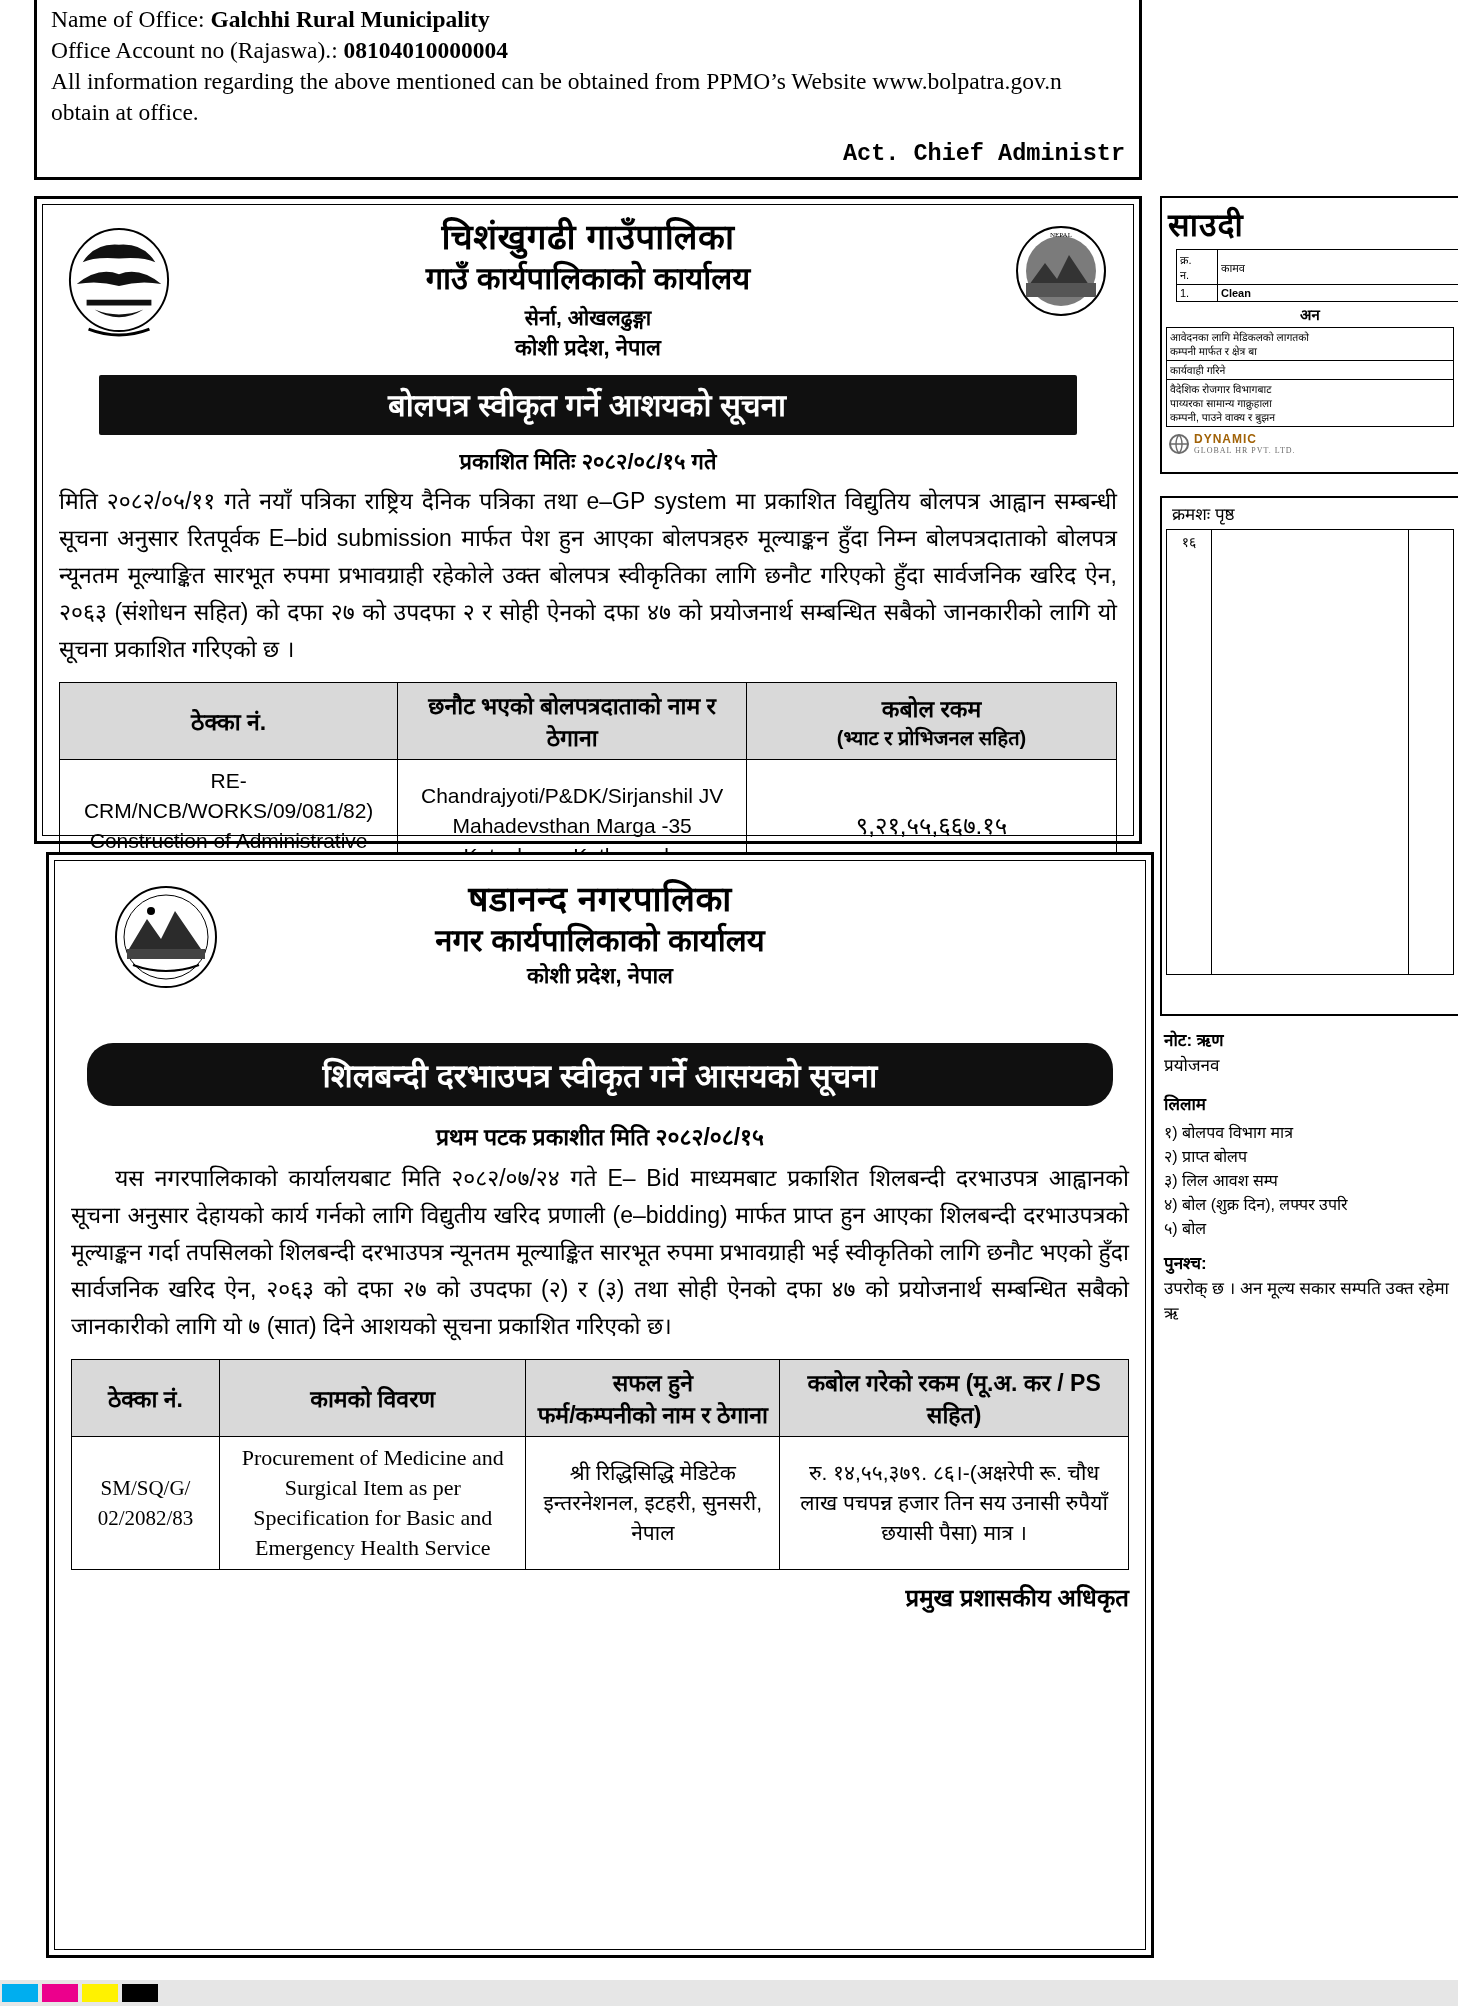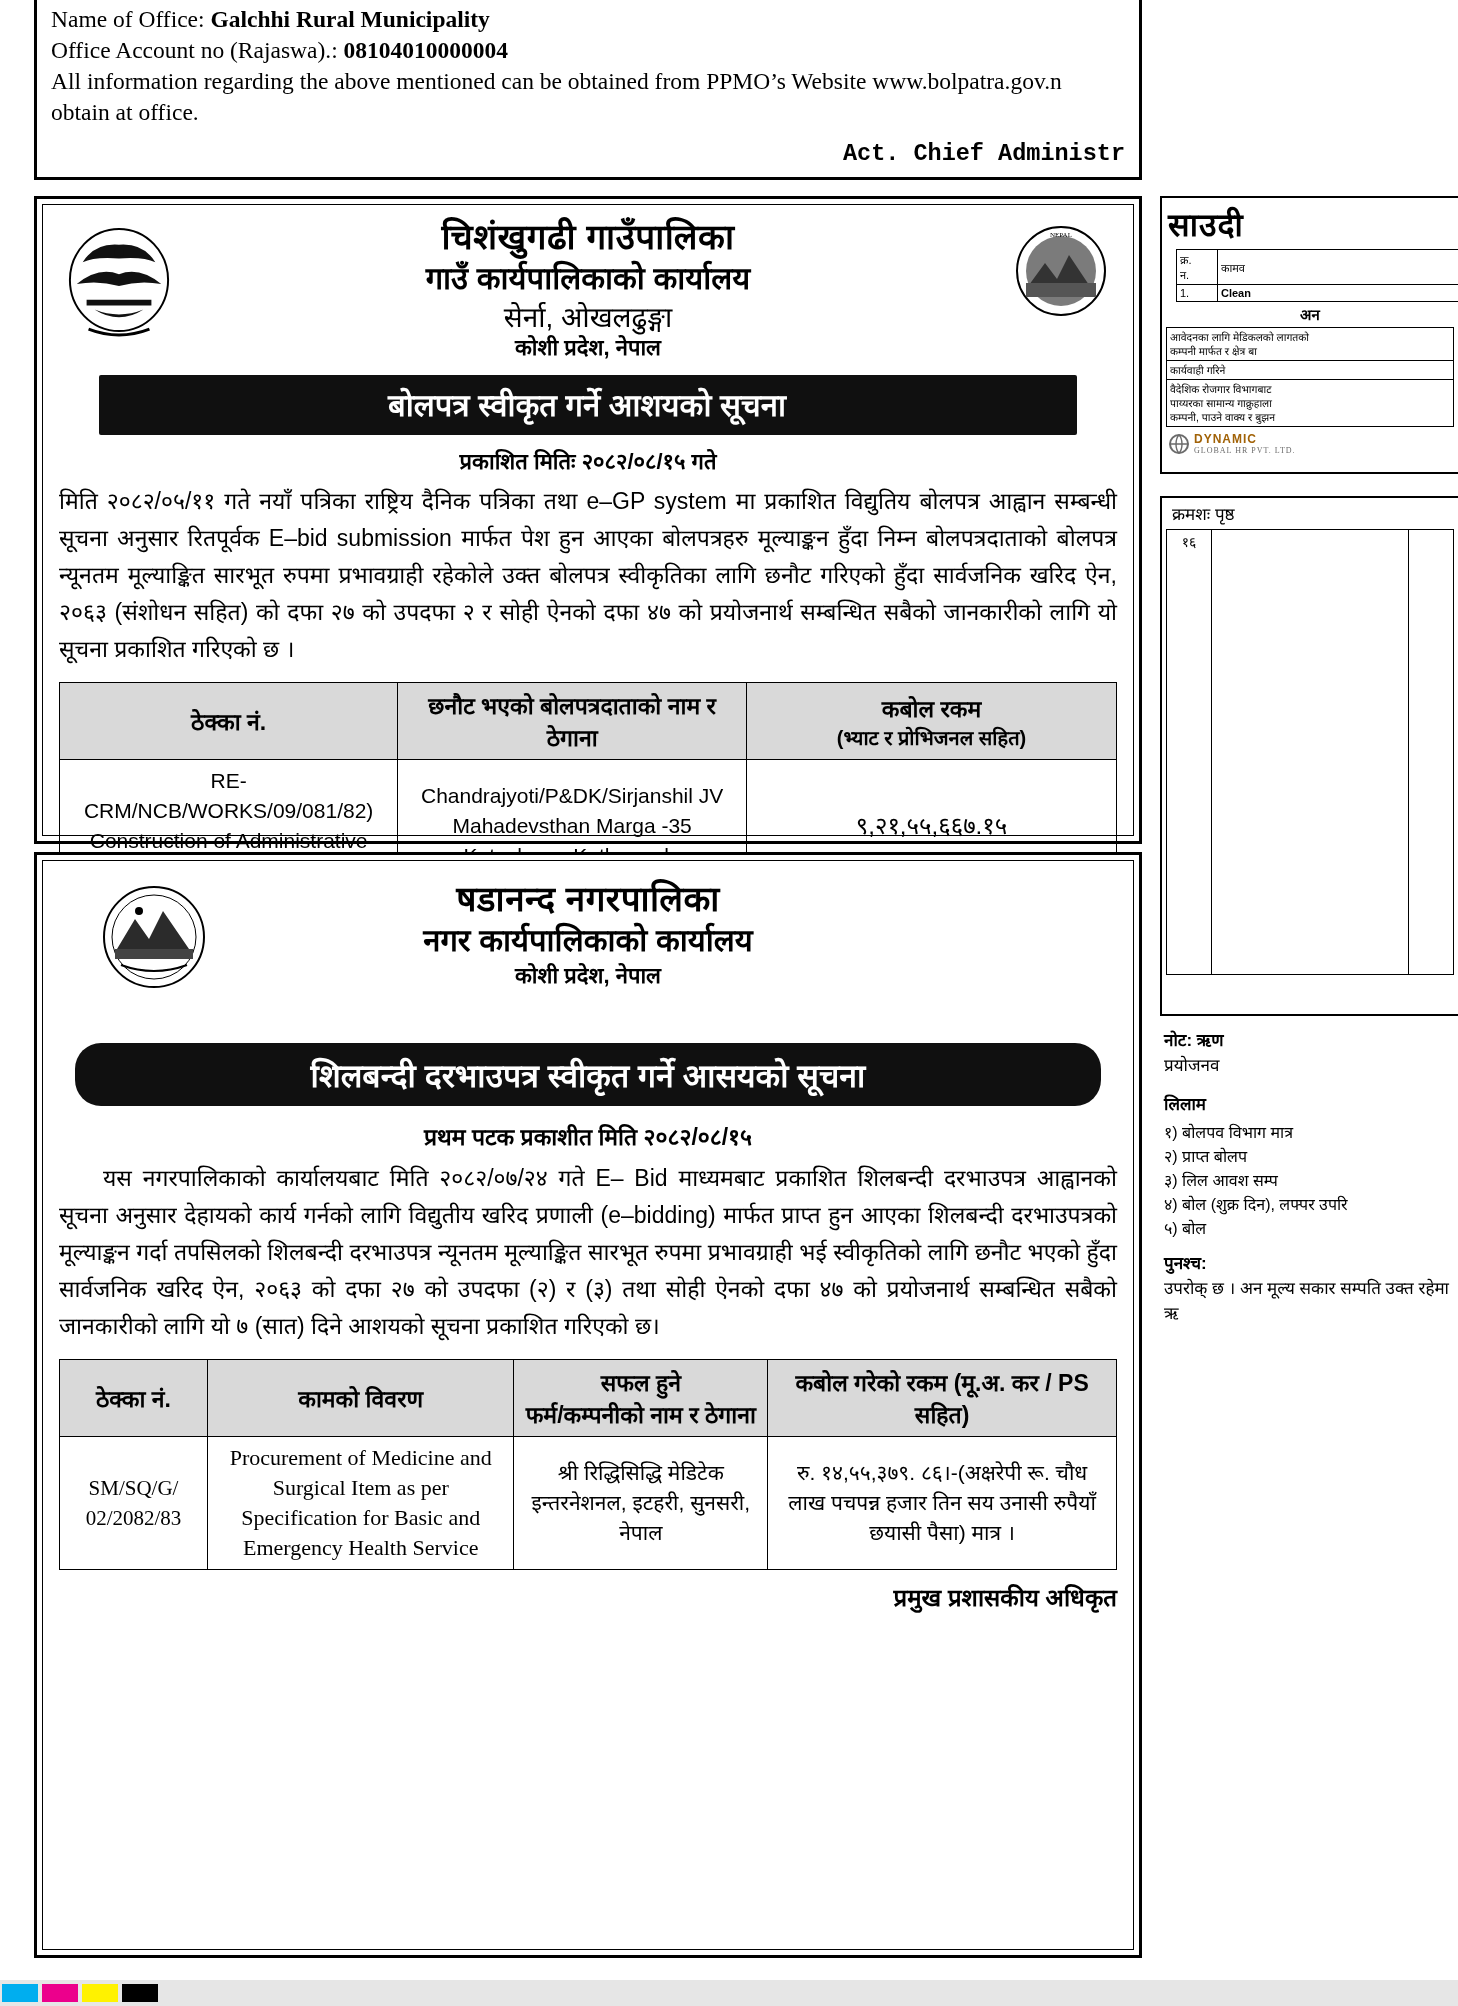--- a/index.html
+++ b/index.html
@@ -30,21 +30,21 @@
   .devn{font-family:"Liberation Sans", sans-serif;}
 
   .org-head{position:relative;min-height:150px;}
   .emblem{
     position:absolute;left:6px;top:8px;width:108px;height:118px;
   }
   .emblem2{position:absolute;right:10px;top:10px;width:92px;height:92px;}
   .org-title{text-align:center;padding:0 120px;}
   .org-title .l1{font-size:35px;font-weight:bold;letter-spacing:.5px;line-height:44px;}
   .org-title .l2{font-size:31px;font-weight:bold;line-height:40px;}
-  .org-title .l3{font-size:28px;font-weight:normal;line-height:30px;margin-top:4px;}
+  .org-title .l3{font-size:21px;font-weight:bold;line-height:30px;margin-top:4px;}
   .org-title .l4{font-size:22px;font-weight:bold;line-height:30px;}
 
   .banner{
     background:#101010;color:#fff;text-align:center;
     font-size:31px;font-weight:bold;padding:8px 10px 10px 8px;margin:10px 40px 0 40px;
     border-radius:2px;
   }
   .pubdate{text-align:center;font-size:22px;font-weight:bold;margin:10px 0 8px;}
 
   .para{font-size:22.5px;line-height:35px;text-align:justify;}
@@ -153,21 +153,21 @@
             <td class="devn" style="font-size:24px">९,२१,५५,६६७.१५</td>
           </tr>
         </tbody>
           </table>
 
         <div class="sign devn">प्रमुख प्रशासकीय अधिकृत</div>
       </div>
     </div>
   </div>
 
-  <div class="ad" style="left:34px;top:852px;width:1108px;height:1106px;">
+  <div class="ad" style="left:46px;top:852px;width:1108px;height:1106px;">
     <div class="ad-inner">
       <div class="ad-pad">
 
         <div class="org-head" style="min-height:160px">
           <svg class="emblem" style="left:40px;top:6px;width:110px;height:120px" viewBox="0 0 110 120">
             <circle cx="55" cy="60" r="50" fill="none" stroke="#000" stroke-width="2"></circle>
             <circle cx="55" cy="60" r="42" fill="none" stroke="#000" stroke-width="1"></circle>
             <path d="M18 72 L36 42 L50 62 L64 34 L90 72Z" fill="#2b2b2b"></path>
             <rect x="16" y="72" width="78" height="10" fill="#444"></rect>
             <path d="M22 88 Q55 100 88 88" fill="none" stroke="#000" stroke-width="2"></path>

